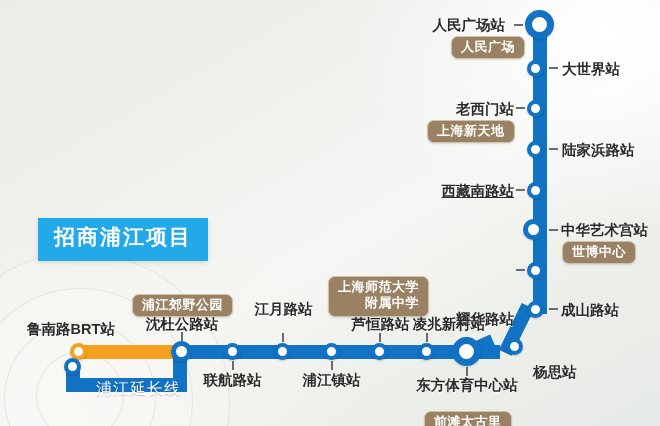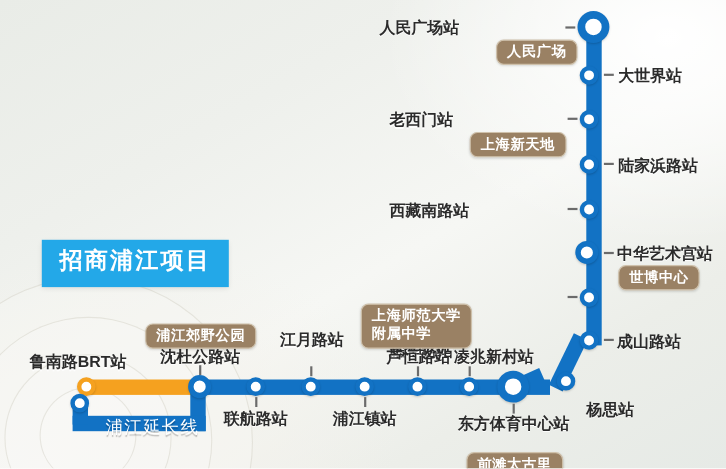--- a/index.html
+++ b/index.html
@@ -87,37 +87,37 @@
   .lbl {
     position: absolute;
     color: #2b2b2b;
     font-size: 14.5px;
     font-weight: bold;
     white-space: nowrap;
     letter-spacing: 0px;
     text-shadow: 0 1px 0 rgba(255,255,255,0.85);
   }
   .lbl.r { text-align: left; }
-  .lbl.l { text-align: left; }
+  .lbl.l { text-align: right; }
   .lbl.c { text-align: center; }
 
   
   .tag {
     position: absolute;
     background: #9a8164;
     color: #ffffff;
     font-size: 13px;
     font-weight: bold;
     white-space: nowrap;
     padding: 2px 9px 3px 9px;
     border-radius: 7px;
     border: 1.6px solid #cfc1ab;
     letter-spacing: 0.5px;
     line-height: 1.25;
-    text-align: left;
+    text-align: right;
     box-shadow: 0 1px 2px rgba(0,0,0,0.12);
   }
   .tag.two { padding: 2px 9px 4px 9px; }
 
   
   #branch-label {
     position: absolute;
     color: #ffffff;
     font-size: 16px;
     font-weight: normal;
@@ -169,21 +169,21 @@
   <div class="tick h" style="left:516px; top:107px;"></div>
   <div class="lbl l" style="right:146px; top:100px; width:160px;">老西门站</div>
   <div class="tag" style="left:427px; top:120px;">上海新天地</div>
 
   <div class="stn sm" style="left:527px; top:141px;"></div>
   <div class="tick h" style="left:549px; top:148px;"></div>
   <div class="lbl r" style="left:562px; top:141px;">陆家浜路站</div>
 
   <div class="stn sm" style="left:527px; top:182px;"></div>
   <div class="tick h" style="left:516px; top:189px;"></div>
-  <div class="lbl l" style="right:146px; top:182px; width:160px;">西藏南路站</div>
+  <div class="lbl l" style="right:146px; top:182px; width:160px;text-decoration:underline;">西藏南路站</div>
 
   <div class="stn md" style="left:523px; top:219px;"></div>
   <div class="tick h" style="left:549px; top:229px;"></div>
   <div class="lbl r" style="left:561px; top:221px;">中华艺术宫站</div>
   <div class="tag" style="left:562px; top:241px;">世博中心</div>
 
   <div class="stn sm" style="left:527px; top:262px;"></div>
   <div class="tick h" style="left:516px; top:269px;"></div>
   <div class="lbl l" style="right:146px; top:262px; width:160px;margin-top:48px;">耀华路站</div>
 

